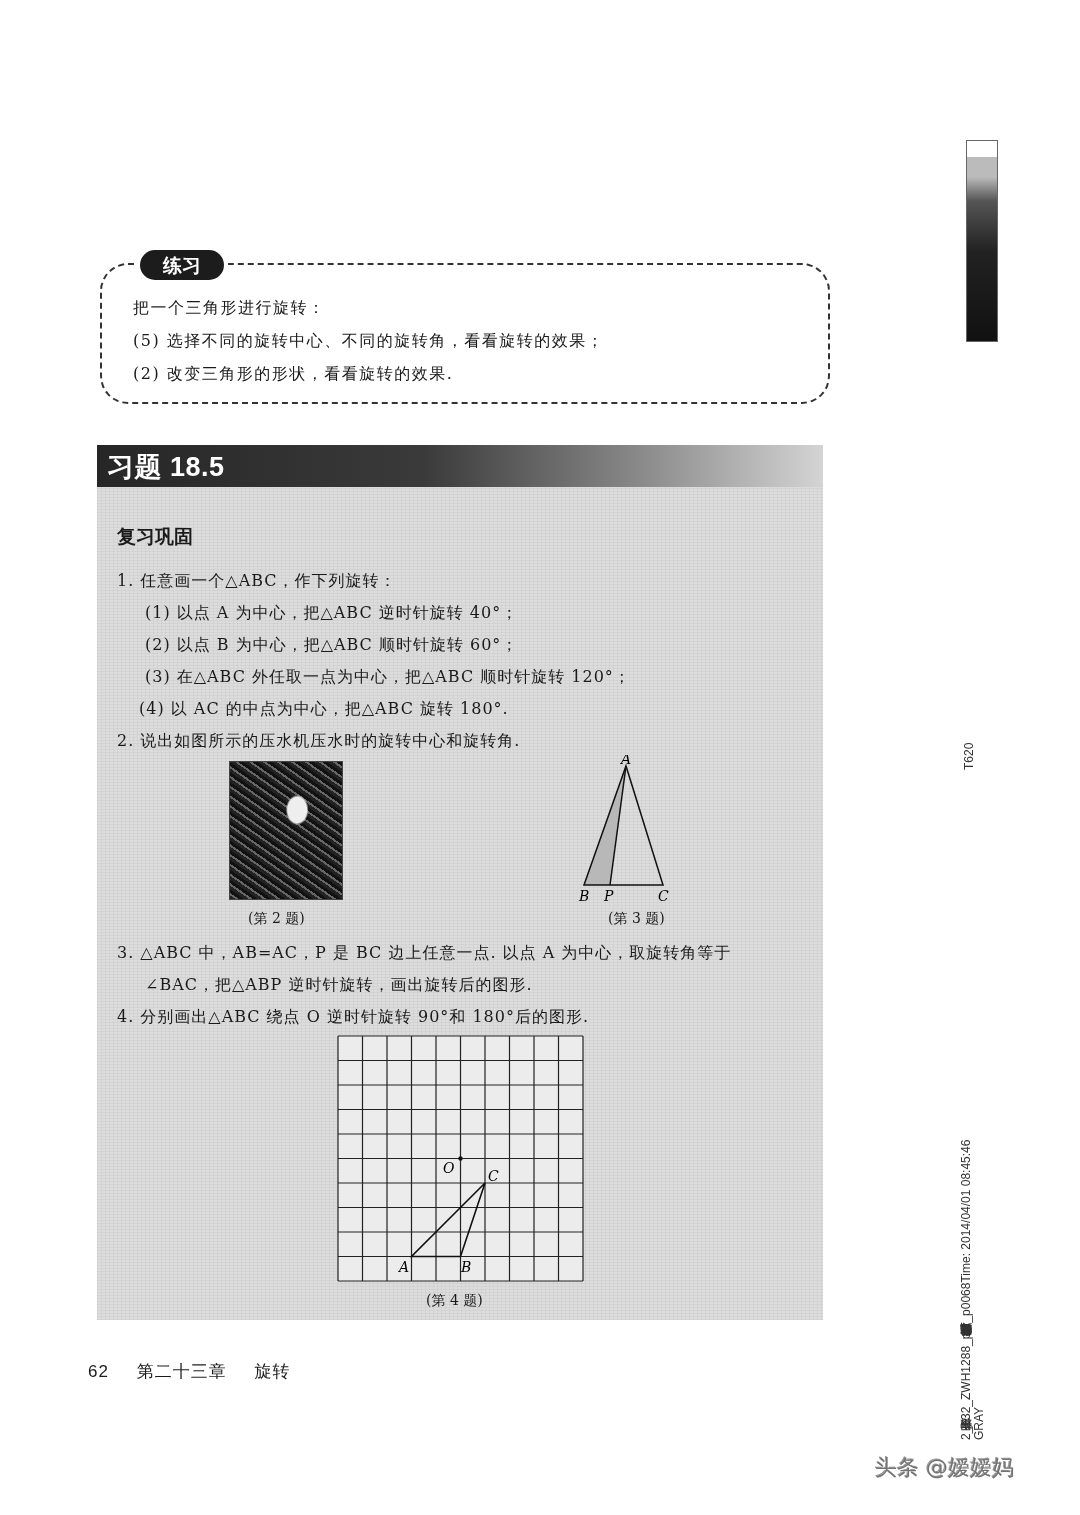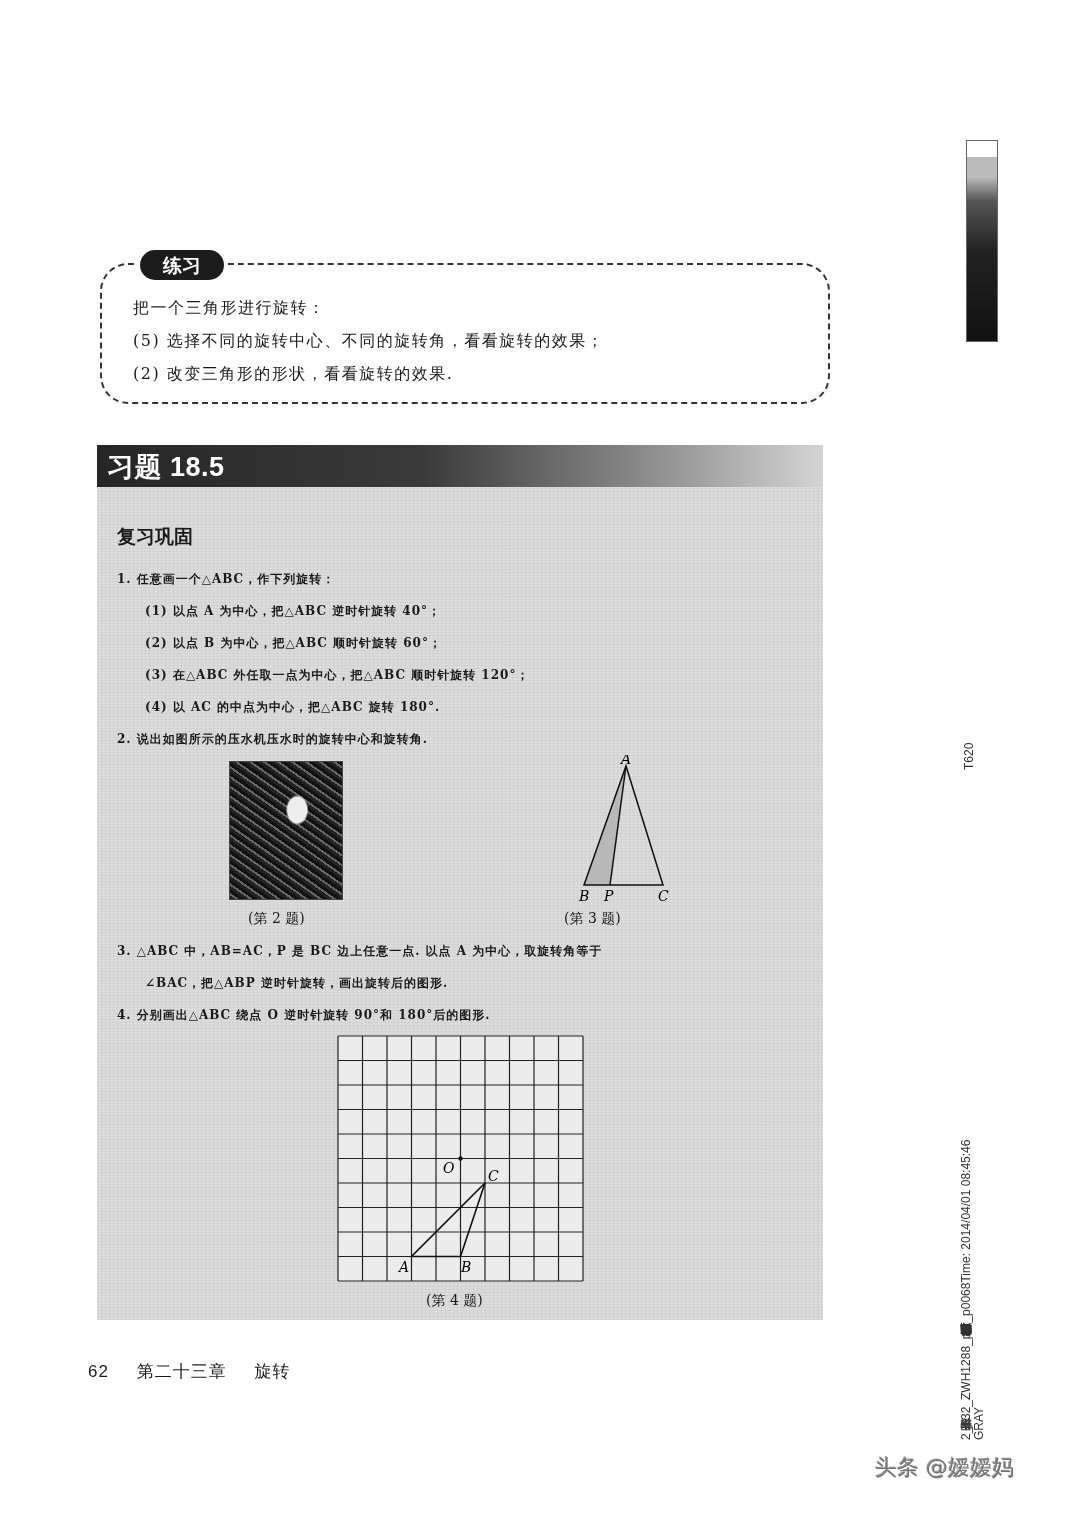--- a/index.html
+++ b/index.html
@@ -41,21 +41,21 @@
   }
   .section-title {
     left:107px; top:449px; color:#fff;
     font-family:"Liberation Sans", sans-serif; font-size:27px; font-weight:bold;
     letter-spacing:0.5px; white-space:nowrap;
   }
   .subsection-title {
     left:117px; top:524px; font-family:"DejaVu Sans", sans-serif;
     font-weight:bold; font-size:19px; white-space:nowrap;
   }
-  .q-line { font-size:12px; white-space:nowrap; letter-spacing:1px;font-weight:bold; }
+  .q-line { font-size:16px; white-space:nowrap; letter-spacing:1px; }
 
   .photo {
     left:229px; top:761px; width:112px; height:137px;
     background:
       radial-gradient(ellipse at 60% 35%, #eee 0 10%, transparent 12%),
       repeating-linear-gradient(35deg, #222 0 3px, #666 3px 5px, #111 5px 8px),
       #2a2a2a;
     border:1px solid #444;
   }
   .caption { font-size:14px; white-space:nowrap; }
@@ -94,36 +94,36 @@
 
 <div class="abs section-bg"></div>
 <div class="abs section-header"></div>
 <div class="abs section-title">习题 18.5</div>
 <div class="abs subsection-title">复习巩固</div>
 
 <div class="abs q-line" style="left:117px;top:571px">1. 任意画一个△ABC，作下列旋转：</div>
 <div class="abs q-line" style="left:145px;top:603px">(1) 以点 A 为中心，把△ABC 逆时针旋转 40°；</div>
 <div class="abs q-line" style="left:145px;top:635px">(2) 以点 B 为中心，把△ABC 顺时针旋转 60°；</div>
 <div class="abs q-line" style="left:145px;top:667px">(3) 在△ABC 外任取一点为中心，把△ABC 顺时针旋转 120°；</div>
-<div class="abs q-line" style="left:145px;top:699px">(4) 以 AC 的中点为中心，把△ABC 旋转 180°.</div>
+<div class="abs q-line" style="left:139px;top:699px">(4) 以 AC 的中点为中心，把△ABC 旋转 180°.</div>
 
 <div class="abs q-line" style="left:117px;top:731px">2. 说出如图所示的压水机压水时的旋转中心和旋转角.</div>
 <div class="abs photo"></div>
 <div class="abs caption" style="left:248px;top:910px">(第 2 题)</div>
 
 <svg class="abs" style="left:570px;top:755px" width="120" height="150">
   <polygon points="14,130 56,11 40,130" fill="#b8b8b8"></polygon>
   <polygon points="14,130 56,11 93,130" fill="none" stroke="#111" stroke-width="1.5"></polygon>
   <line x1="56" y1="11" x2="40" y2="130" stroke="#111" stroke-width="1.5"></line>
   <text x="51" y="9" font-size="14" font-style="italic" font-family="DejaVu Serif, serif">A</text>
   <text x="9" y="146" font-size="14" font-style="italic" font-family="DejaVu Serif, serif">B</text>
   <text x="34" y="146" font-size="14" font-style="italic" font-family="DejaVu Serif, serif">P</text>
   <text x="88" y="146" font-size="14" font-style="italic" font-family="DejaVu Serif, serif">C</text>
 </svg>
-<div class="abs caption" style="left:564px;top:910px">(第 3 题)</div>
+<div class="abs caption" style="left:608px;top:910px">(第 3 题)</div>
 
 <div class="abs q-line" style="left:117px;top:943px">3. △ABC 中，AB=AC，P 是 BC 边上任意一点. 以点 A 为中心，取旋转角等于</div>
 <div class="abs q-line" style="left:145px;top:975px">∠BAC，把△ABP 逆时针旋转，画出旋转后的图形.</div>
 
 <div class="abs q-line" style="left:117px;top:1007px">4. 分别画出△ABC 绕点 O 逆时针旋转 90°和 180°后的图形.</div>
 
 <svg class="abs" style="left:330px;top:1030px" width="262" height="262">
   <rect x="8" y="6" width="245" height="245" fill="#ececec"></rect>
   <g stroke="#222" stroke-width="1.2">
     <line x1="8" y1="6" x2="8" y2="251"></line>

